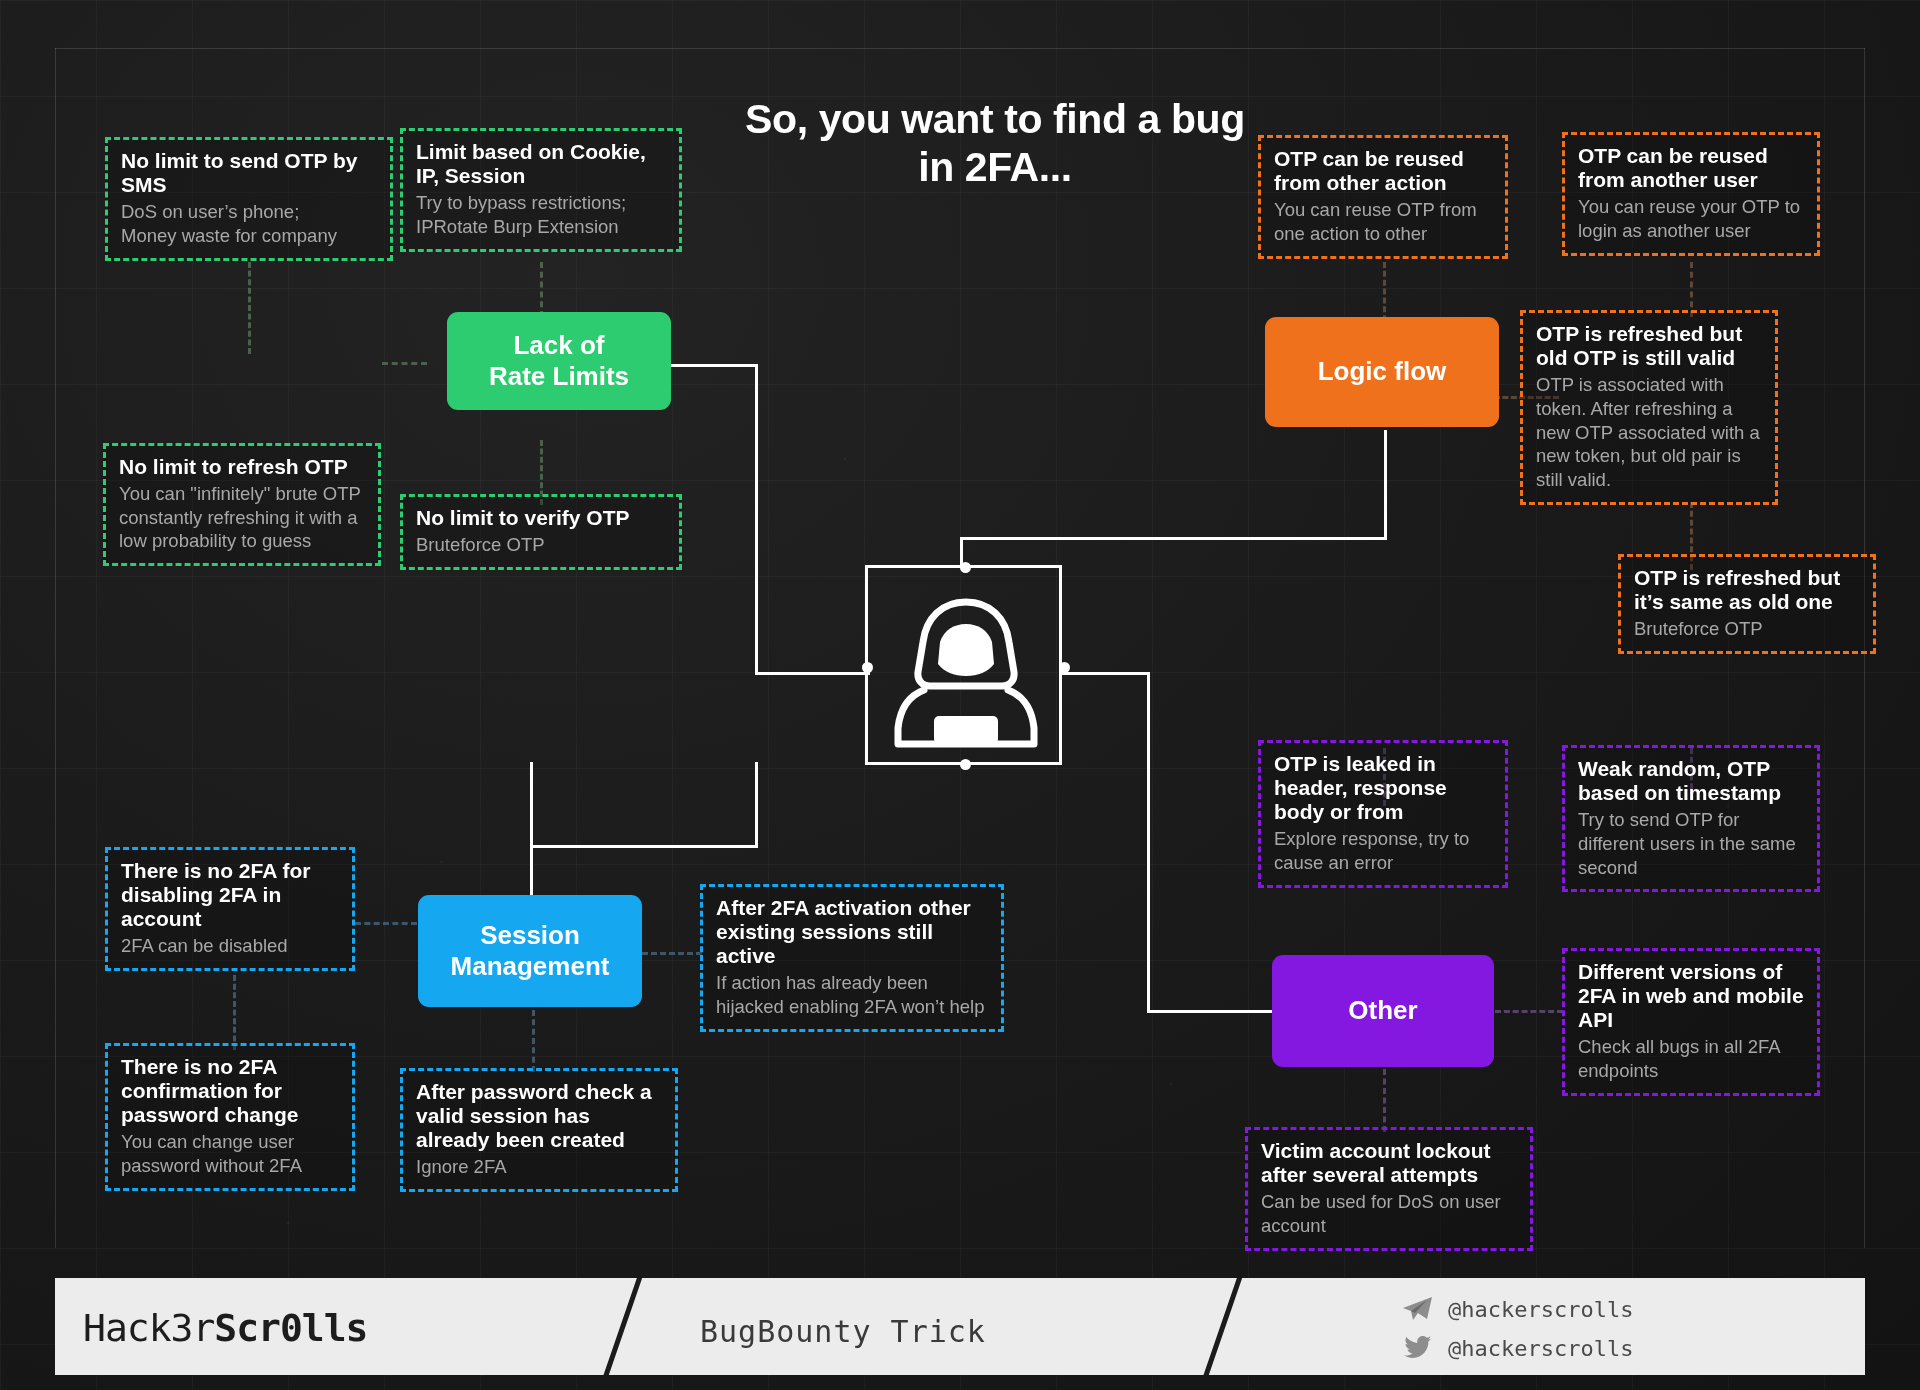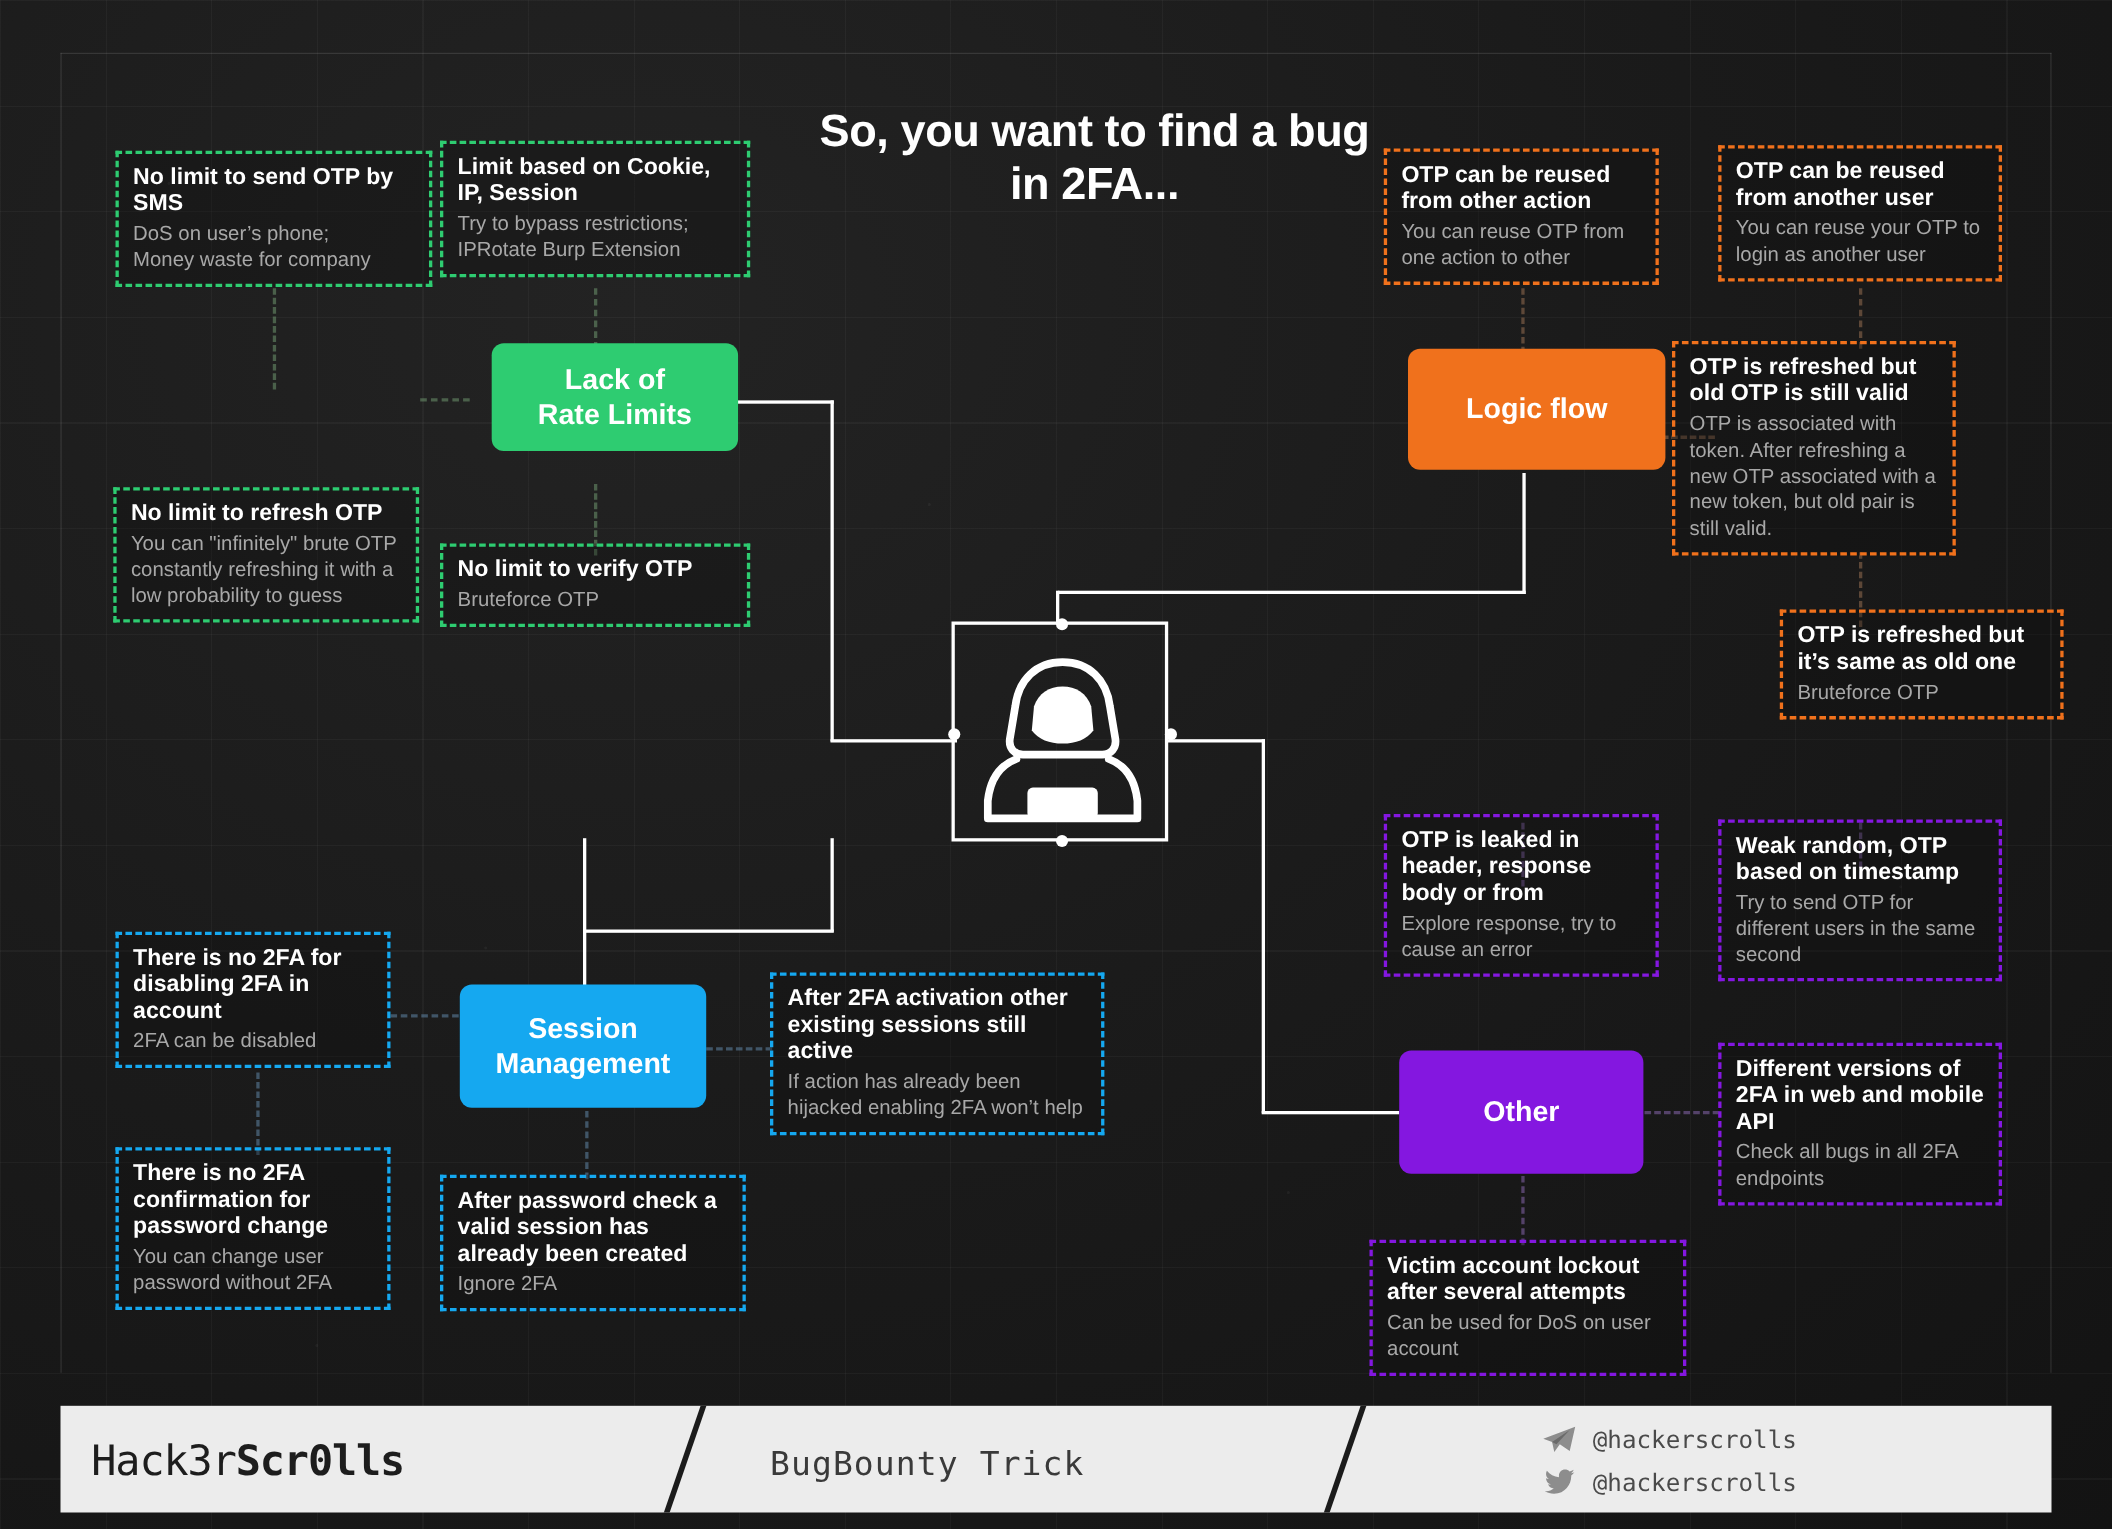--- a/index.html
+++ b/index.html
@@ -196,21 +196,21 @@
         <rect x="66" y="148" width="64" height="28" rx="5" fill="#ffffff" stroke="none"></rect>
       </g>
     </svg>
   </div>
 
   <div class="pill" style="left:447px; top:312px; width:224px; height:98px; background:#2ecc71;">
     <span style="white-space:pre-line">Lack of
 Rate Limits</span>
   </div>
 
-  <div class="pill" style="left:1265px; top:317px; width:234px; height:110px; background:#f0711c;margin-left:15px;">
+  <div class="pill" style="left:1265px; top:317px; width:234px; height:110px; background:#f0711c;">
     <span style="white-space:pre-line">Logic flow</span>
   </div>
 
   <div class="pill" style="left:418px; top:895px; width:224px; height:112px; background:#15a8f0;">
     <span style="white-space:pre-line">Session
 Management</span>
   </div>
 
   <div class="pill" style="left:1272px; top:955px; width:222px; height:112px; background:#8417e0;">
     <span style="white-space:pre-line">Other</span>

